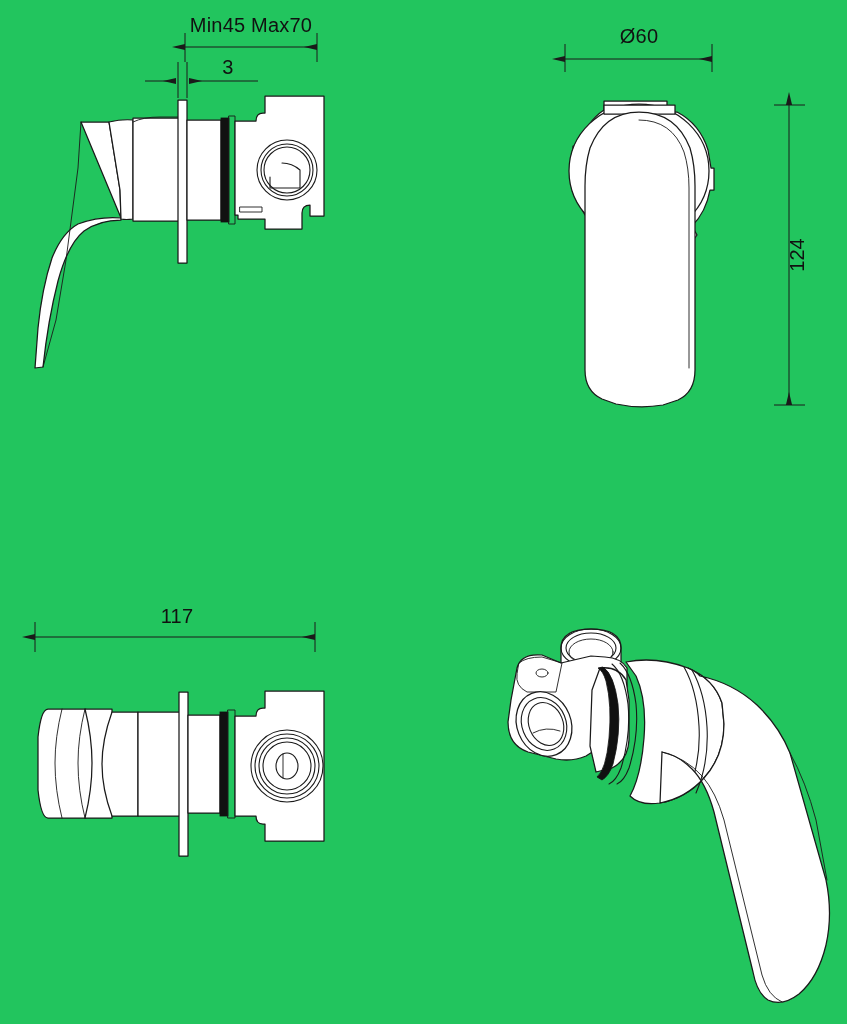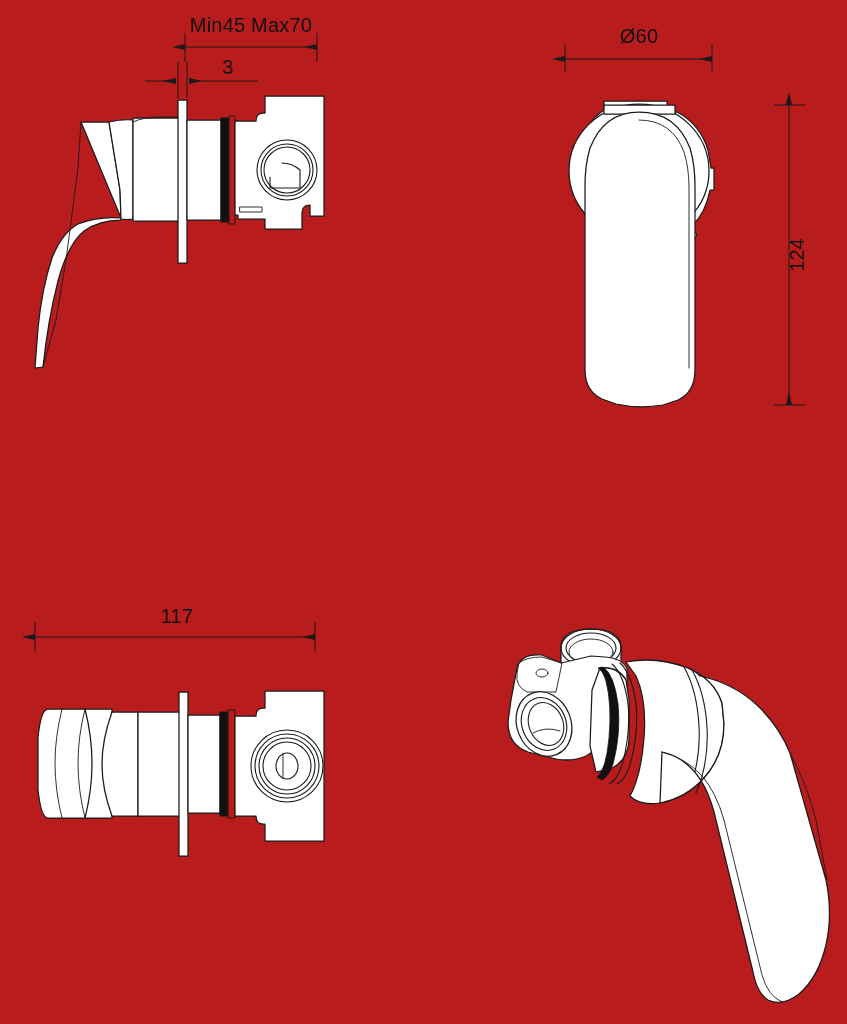--- a/index.html
+++ b/index.html
@@ -11,21 +11,21 @@
   body {
     width: 847px;
     height: 1024px;
     overflow: hidden;
     font-family: "Liberation Sans", sans-serif;
   }
   #sheet {
     position: relative;
     width: 847px;
     height: 1024px;
-    background: #b91c1c;
+    background: #22c55e;
   }
   #sheet svg {
     position: absolute;
     top: 0;
     left: 0;
     width: 847px;
     height: 1024px;
     display: block;
   }
   .outline {

